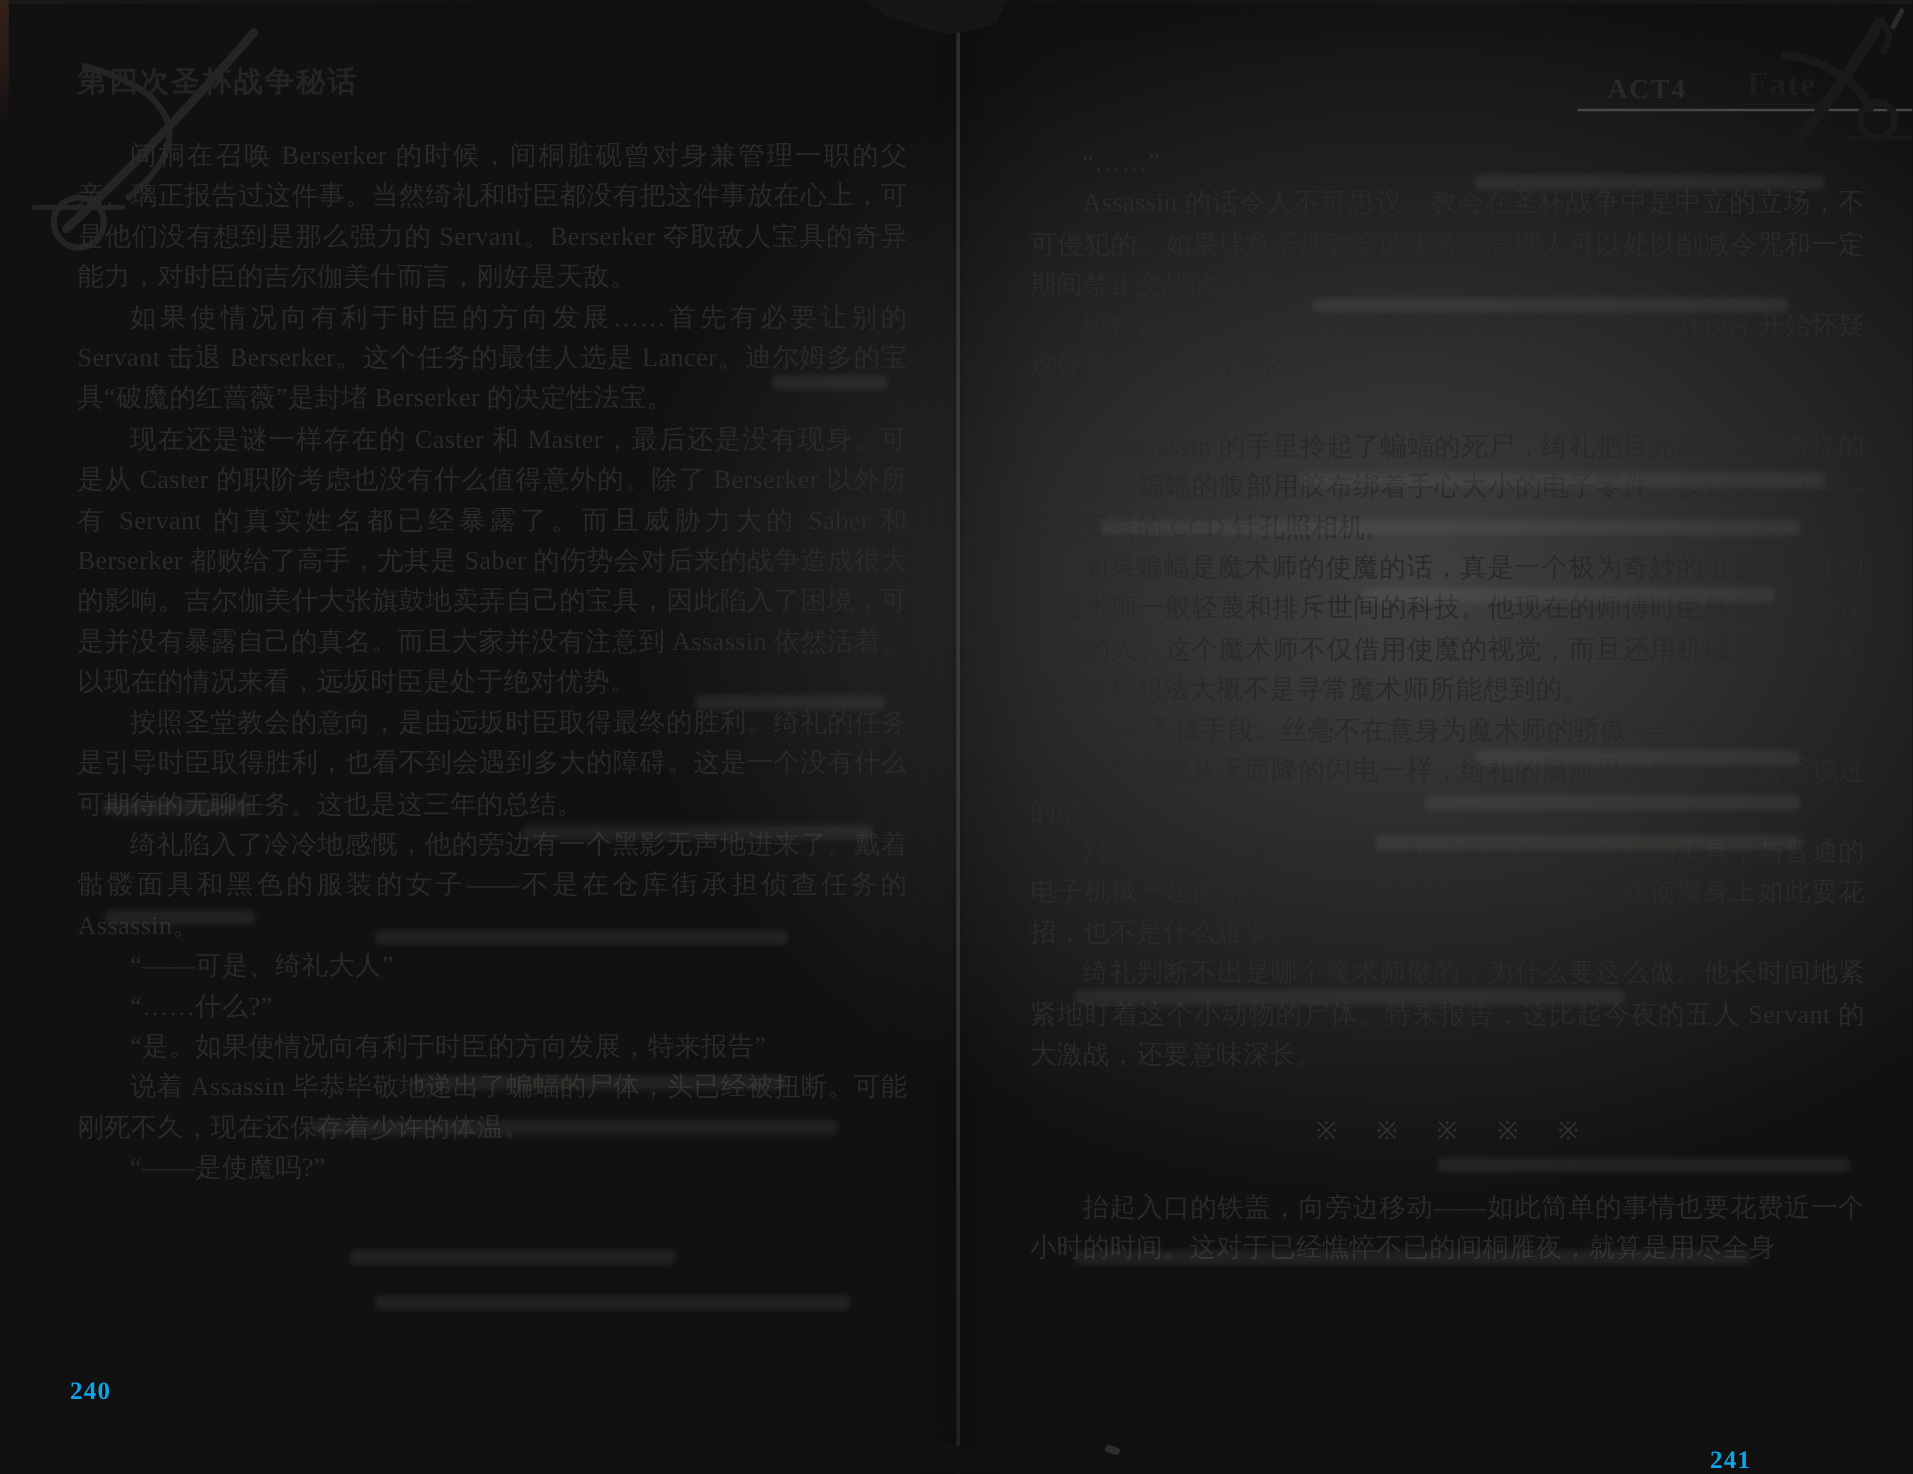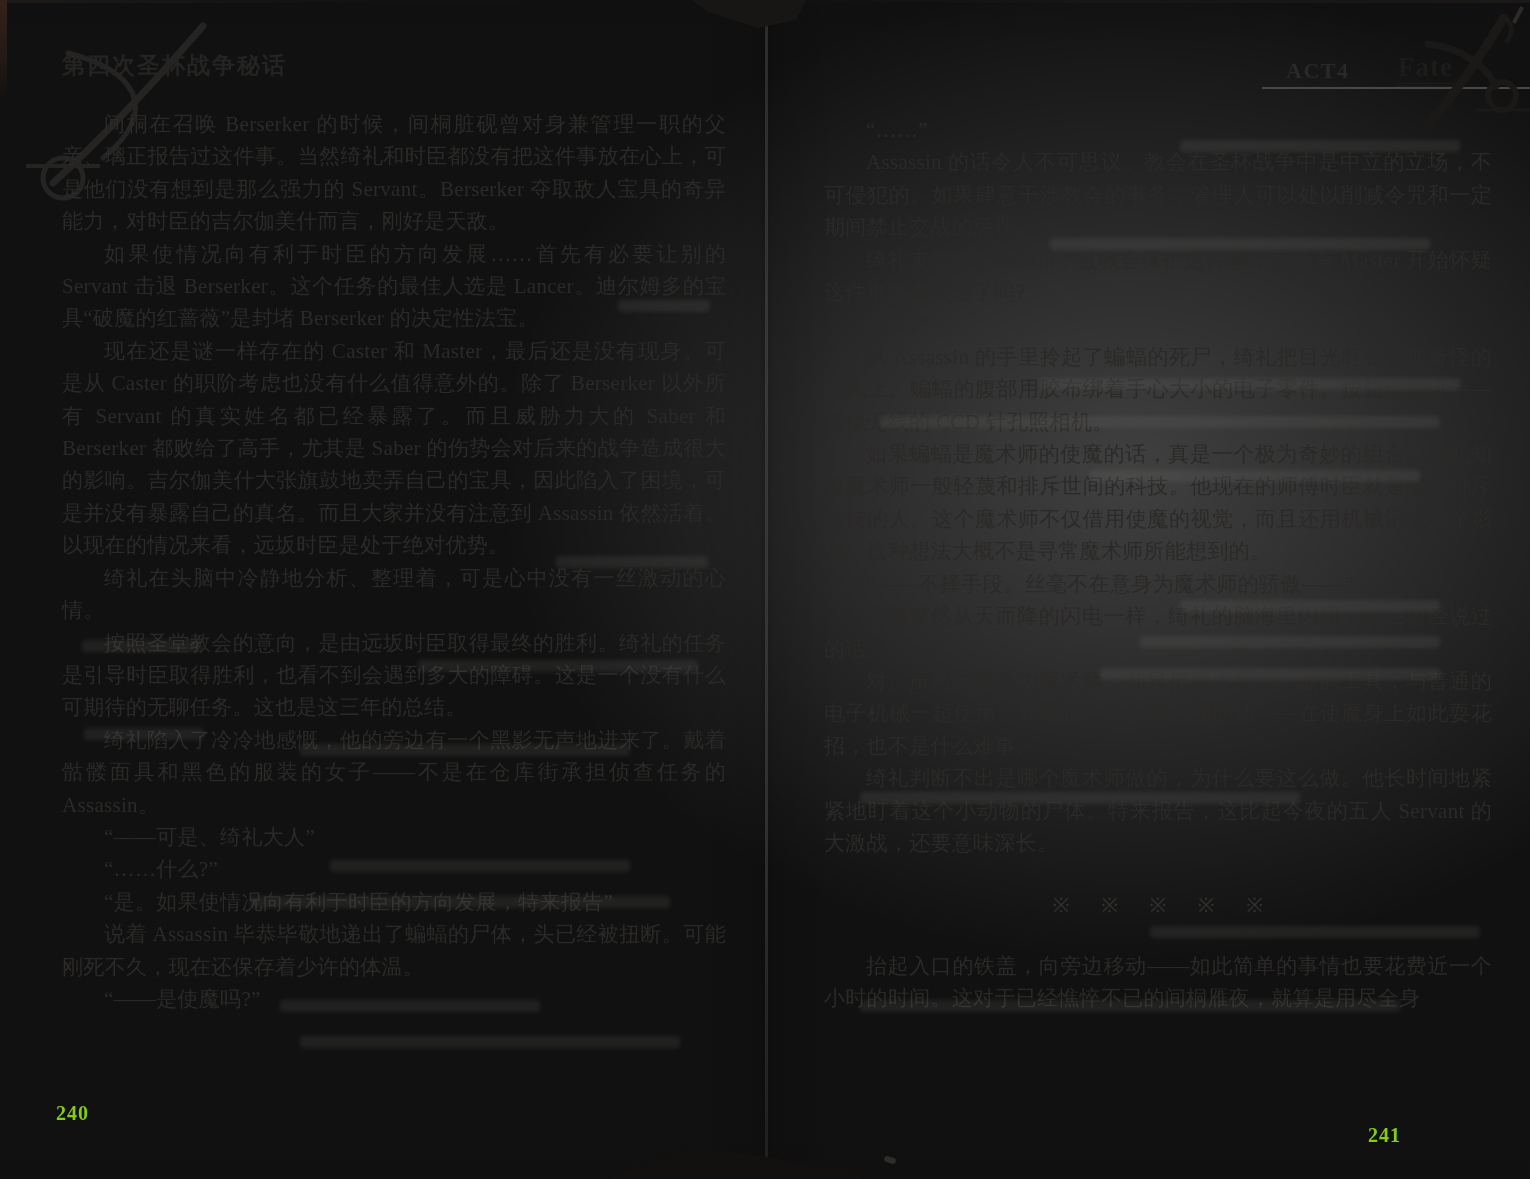--- a/index.html
+++ b/index.html
@@ -60,23 +60,23 @@
     position:absolute;left:1262px;top:87px;width:268px;height:2px;
     background:#4a4845;
   }
   .logo-wrap{position:absolute;left:1392px;top:14px;width:138px;height:122px;}
   .logo-fate{
     position:absolute;left:4px;top:38px;
     font-weight:bold;font-size:27px;letter-spacing:1px;color:#1d1c1a;
     border-bottom:4px double #1d1c1a;line-height:30px;padding:0 2px 1px 2px;
     font-family:"Liberation Serif","DejaVu Serif",serif;
   }
-  .pagenum{position:absolute;font-weight:bold;font-size:20px;color:#84cc16;letter-spacing:1px;}
+  .pagenum{position:absolute;font-weight:bold;font-size:20px;color:#0ea5e9;letter-spacing:1px;}
   #pagenum-left{left:56px;top:1102px;}
-  #pagenum-right{left:1368px;top:1124px;}
+  #pagenum-right{left:1368px;top:1157px;}
   .bleed{
     position:absolute;background:#8e8c88;opacity:0.13;border-radius:4px;
     filter:blur(2.2px);pointer-events:none;
   }
   .mark{position:absolute;background:#35322f;pointer-events:none;}
   .watermark{position:absolute;left:8px;top:8px;opacity:0.16;pointer-events:none;}
   .left-edge{
     position:absolute;left:0;top:0;width:7px;height:100px;
     background:linear-gradient(180deg,#35211a,rgba(53,33,26,0.55) 55%,rgba(53,33,26,0));
   }
@@ -108,21 +108,20 @@
     <path d="M60,45 C125,62 155,100 95,150" stroke="#8d8a84" stroke-width="5" fill="none" stroke-linecap="round"></path>
     <circle cx="55" cy="170" r="20" stroke="#8d8a84" stroke-width="5" fill="none"></circle>
     <path d="M18,158 L92,158" stroke="#8d8a84" stroke-width="4"></path>
   </svg>
 
   <div class="page-header-left">第四次圣杯战争秘话</div>
   <div id="left-text" class="text-col">
       <p>间桐在召唤 Berserker 的时候，间桐脏砚曾对身兼管理一职的父亲、璃正报告过这件事。当然绮礼和时臣都没有把这件事放在心上，可是他们没有想到是那么强力的 Servant。Berserker 夺取敌人宝具的奇异能力，对时臣的吉尔伽美什而言，刚好是天敌。</p>
       <p>如果使情况向有利于时臣的方向发展……首先有必要让别的 Servant 击退 Berserker。这个任务的最佳人选是 Lancer。迪尔姆多的宝具“破魔的红蔷薇”是封堵 Berserker 的决定性法宝。</p>
       <p>现在还是谜一样存在的 Caster 和 Master，最后还是没有现身。可是从 Caster 的职阶考虑也没有什么值得意外的。除了 Berserker 以外所有 Servant 的真实姓名都已经暴露了。而且威胁力大的 Saber 和 Berserker 都败给了高手，尤其是 Saber 的伤势会对后来的战争造成很大的影响。吉尔伽美什大张旗鼓地卖弄自己的宝具，因此陷入了困境，可是并没有暴露自己的真名。而且大家并没有注意到 Assassin 依然活着。以现在的情况来看，远坂时臣是处于绝对优势。</p>
-      <p>绮礼在头脑中冷静地分析、整理着，可是心中没有一丝激动的心情。</p>
       <p>按照圣堂教会的意向，是由远坂时臣取得最终的胜利。绮礼的任务是引导时臣取得胜利，也看不到会遇到多大的障碍。这是一个没有什么可期待的无聊任务。这也是这三年的总结。</p>
       <p>绮礼陷入了冷冷地感慨，他的旁边有一个黑影无声地进来了。戴着骷髅面具和黑色的服装的女子——不是在仓库街承担侦查任务的 Assassin。</p>
       <p>“——可是、绮礼大人”</p>
       <p>“……什么?”</p>
       <p>“是。如果使情况向有利于时臣的方向发展，特来报告”</p>
       <p>说着 Assassin 毕恭毕敬地递出了蝙蝠的尸体，头已经被扭断。可能刚死不久，现在还保存着少许的体温。</p>
       <p>“——是使魔吗?”</p>
     </div>
   <div id="pagenum-left" class="pagenum">240</div>
 

